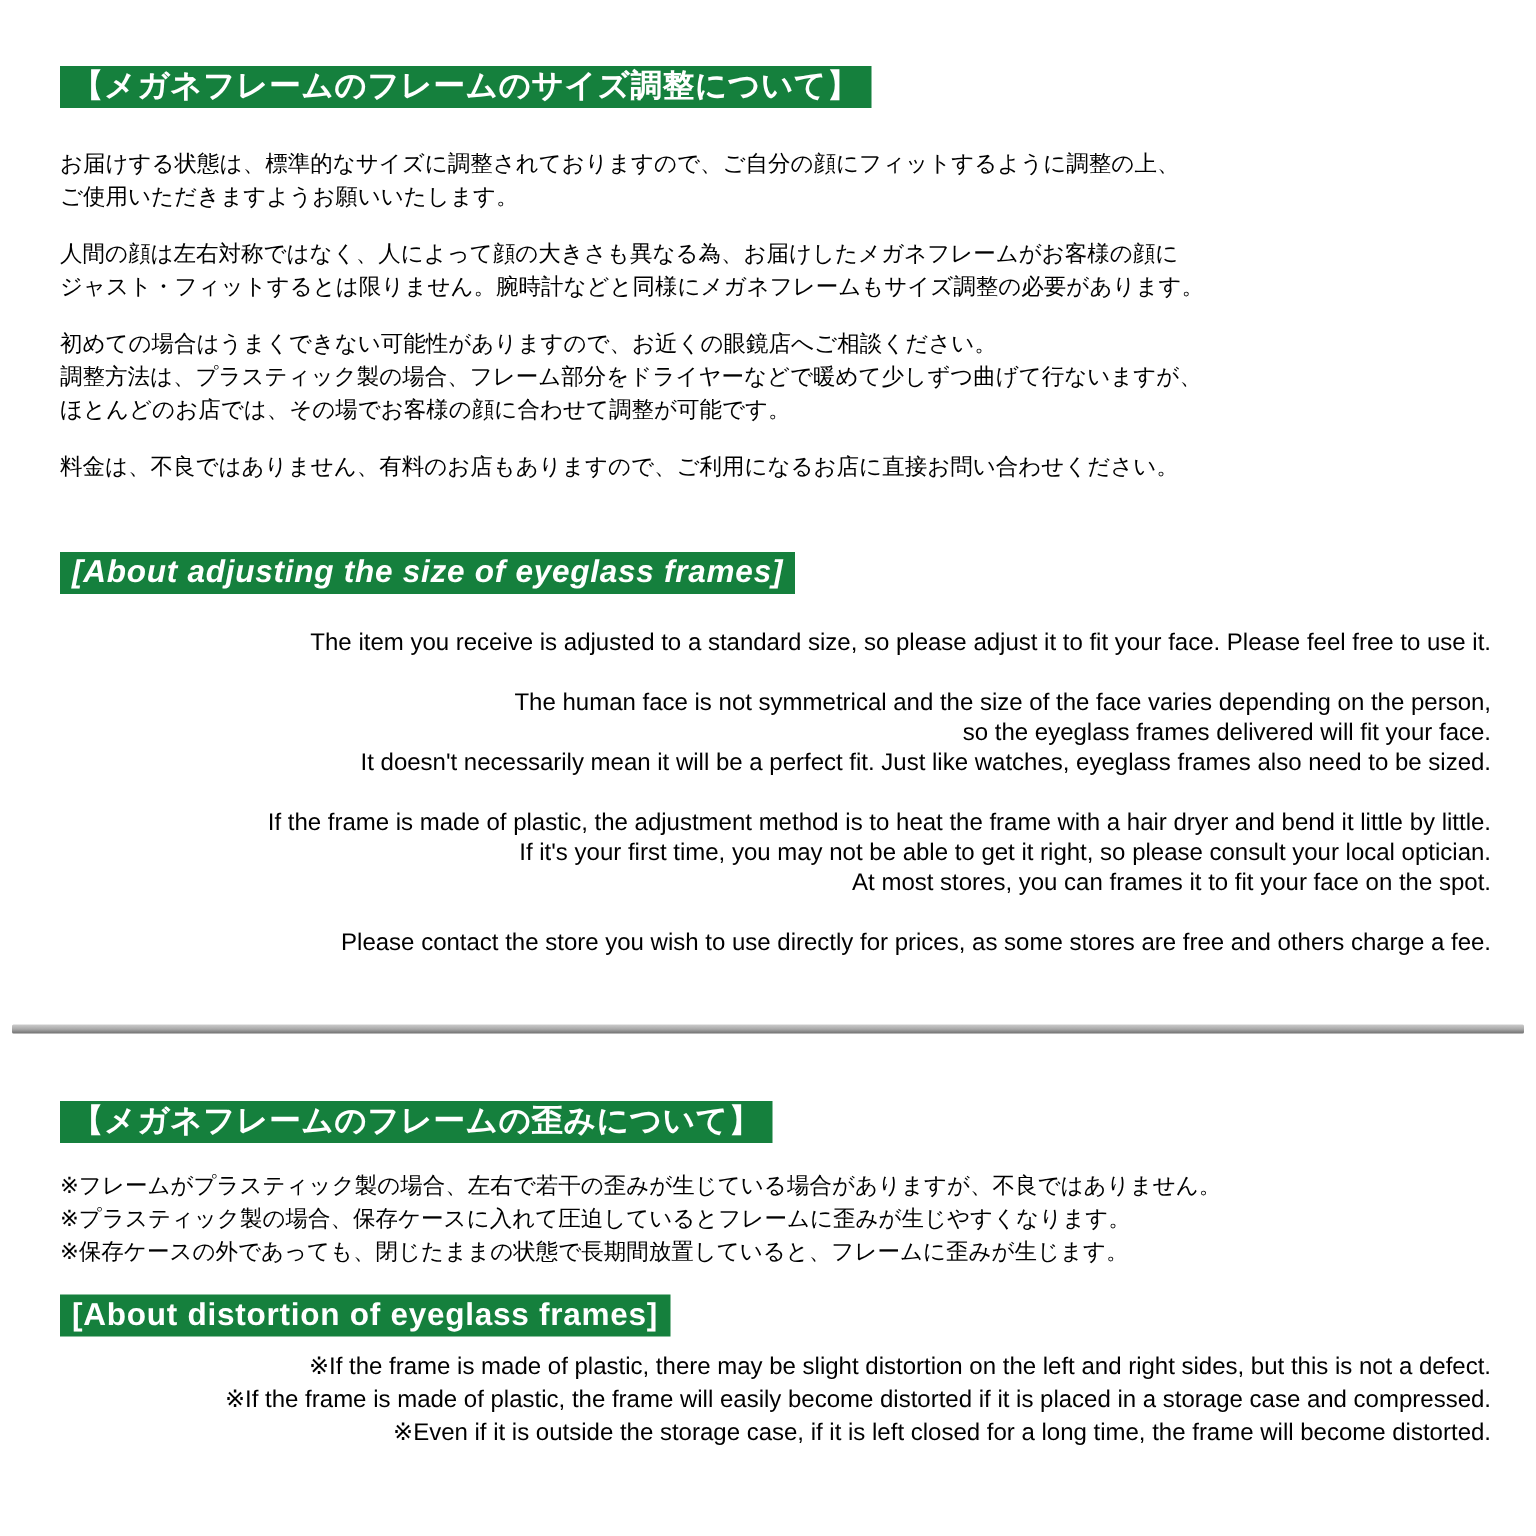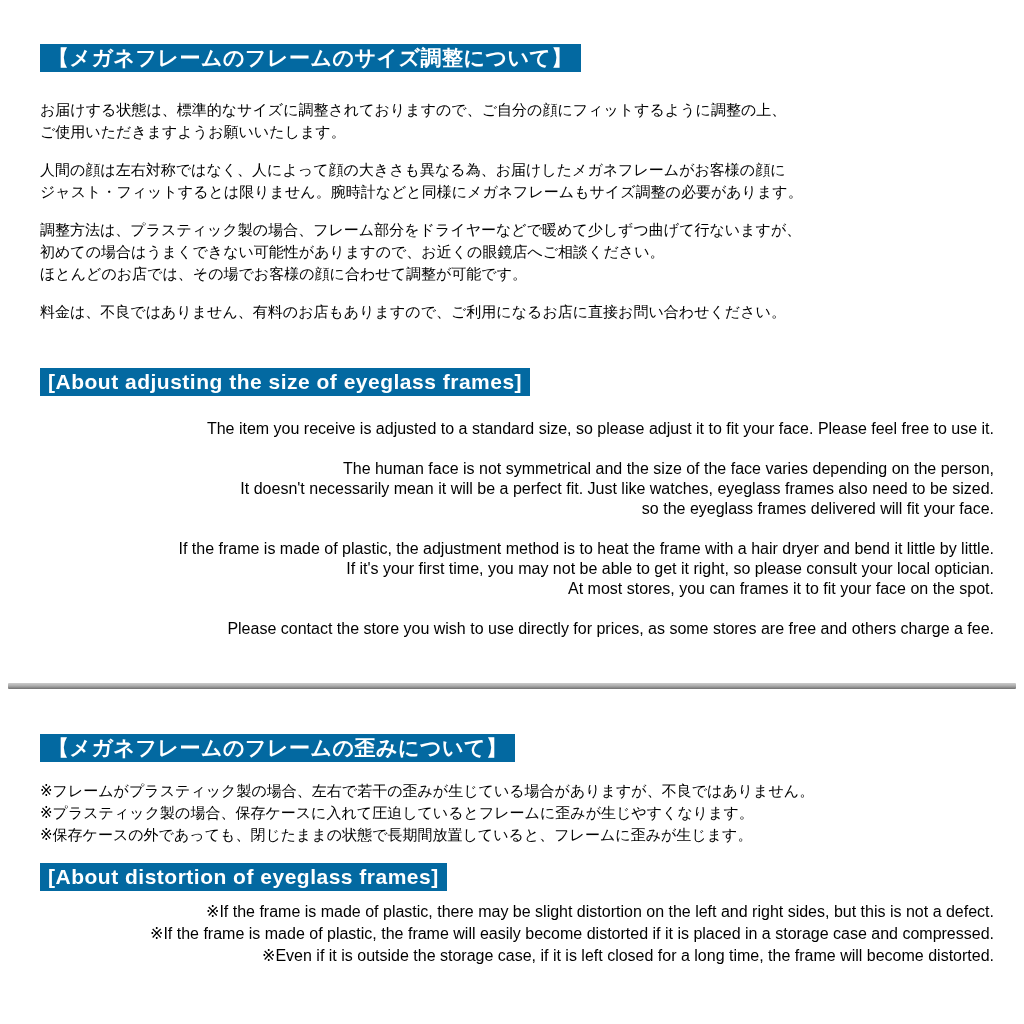--- a/index.html
+++ b/index.html
@@ -15,21 +15,21 @@
     overflow: hidden;
     font-family: "Liberation Sans", "DejaVu Sans", sans-serif;
     color: #000000;
   }
   .content {
     padding: 0 30px 0 40px;
   }
   .red-header-wrap { line-height: 0; }
   .red-header {
     display: inline-block;
-    background: #0369a1;
+    background: #15803d;
     color: #ffffff;
     font-weight: bold;
     font-size: 21px;
     line-height: 23px;
     padding: 2px 8px 3px 8px;
     letter-spacing: 0.5px;
     white-space: nowrap;
   }
   .para { margin: 0; padding: 0; }
   .jp-body .line {
@@ -49,21 +49,21 @@
   .divider {
     height: 6px;
     margin: 44px 8px 0 8px;
     background: linear-gradient(to bottom, #cccccc 0%, #aaaaaa 50%, #6f6f6f 100%);
     border-radius: 1px;
   }
   
   .mt-h1   { margin-top: 44px; }
   .mt-p1   { margin-top: 27px; }
   .mt-para { margin-top: 16px; }
-  .mt-enh1 { margin-top: 45px; }
+  .mt-enh1 { margin-top: 45px; font-style: italic; }
   .mt-e1   { margin-top: 23px; }
   .mt-epar { margin-top: 20px; }
   .mt-h2   { margin-top: 45px; }
   .mt-n1   { margin-top: 18px; }
   .mt-enh2 { margin-top: 17px; }
   .mt-n2   { margin-top: 10px; }
 </style>
 </head>
 <body>
 
@@ -78,41 +78,41 @@
       <span class="line">お届けする状態は、標準的なサイズに調整されておりますので、ご自分の顔にフィットするように調整の上、</span>
       <span class="line">ご使用いただきますようお願いいたします。</span>
     </p>
 
     <p class="para jp-body mt-para">
       <span class="line">人間の顔は左右対称ではなく、人によって顔の大きさも異なる為、お届けしたメガネフレームがお客様の顔に</span>
       <span class="line">ジャスト・フィットするとは限りません。腕時計などと同様にメガネフレームもサイズ調整の必要があります。</span>
     </p>
 
     <p class="para jp-body mt-para">
+      <span class="line">初めての場合はうまくできない可能性がありますので、お近くの眼鏡店へご相談ください。</span>
       <span class="line">調整方法は、プラスティック製の場合、フレーム部分をドライヤーなどで暖めて少しずつ曲げて行ないますが、</span>
-      <span class="line">初めての場合はうまくできない可能性がありますので、お近くの眼鏡店へご相談ください。</span>
       <span class="line">ほとんどのお店では、その場でお客様の顔に合わせて調整が可能です。</span>
     </p>
 
     <p class="para jp-body mt-para">
       <span class="line">料金は、不良ではありません、有料のお店もありますので、ご利用になるお店に直接お問い合わせください。</span>
     </p>
 
     <div class="red-header-wrap mt-enh1">
       <span class="red-header">[About adjusting the size of eyeglass frames]</span>
     </div>
 
     <p class="para en-body mt-e1">
       <span class="line">The item you receive is adjusted to a standard size, so please adjust it to fit your face. Please feel free to use it.</span>
     </p>
 
     <p class="para en-body mt-epar">
       <span class="line">The human face is not symmetrical and the size of the face varies depending on the person,</span>
+      <span class="line">so the eyeglass frames delivered will fit your face.</span>
       <span class="line">It doesn't necessarily mean it will be a perfect fit. Just like watches, eyeglass frames also need to be sized.</span>
-      <span class="line">so the eyeglass frames delivered will fit your face.</span>
     </p>
 
     <p class="para en-body mt-epar">
       <span class="line">If the frame is made of plastic, the adjustment method is to heat the frame with a hair dryer and bend it little by little.</span>
       <span class="line">If it's your first time, you may not be able to get it right, so please consult your local optician.</span>
       <span class="line">At most stores, you can frames it to fit your face on the spot.</span>
     </p>
 
     <p class="para en-body mt-epar">
       <span class="line">Please contact the store you wish to use directly for prices, as some stores are free and others charge a fee.</span>

